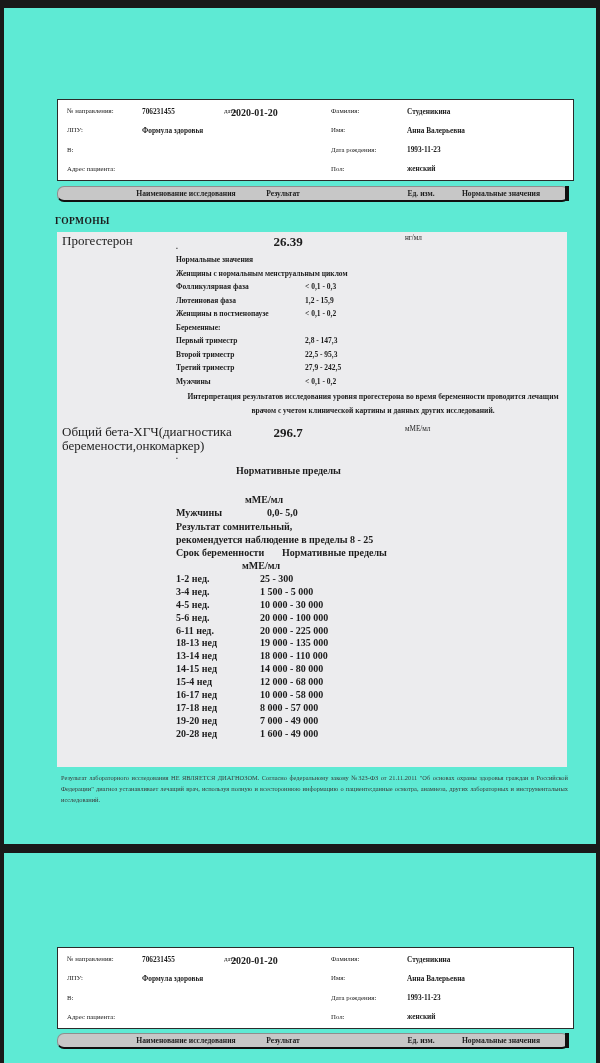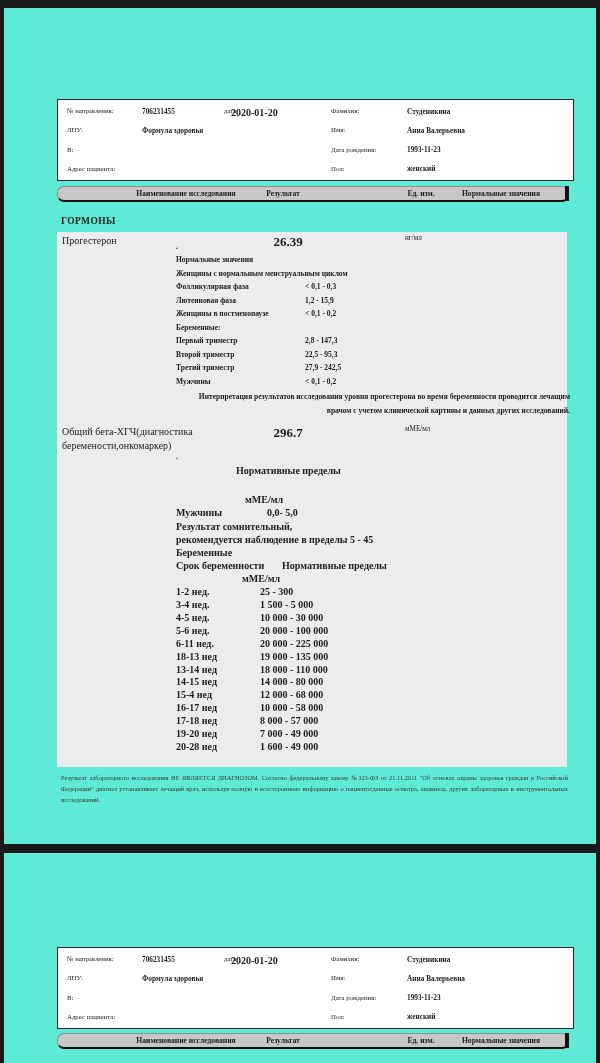--- a/index.html
+++ b/index.html
@@ -29,38 +29,38 @@
          border-bottom:2px solid #101010;border-radius:7px;}
   .page1 .thead{top:178px;}
   .page2 .thead{top:180px;}
   .thead::after{content:"";position:absolute;right:-1px;top:-1px;width:4px;height:15px;background:#101010;}
   .th{position:absolute;top:2px;transform:translateX(-50%);font-weight:bold;font-size:7.6px;white-space:nowrap;}
   .th-name{left:128px;}
   .th-result{left:225px;}
   .th-units{left:363px;}
   .th-normal{left:443px;}
 
-  .section-title{position:absolute;left:57px;top:208px;font-weight:bold;font-size:9.5px;letter-spacing:.4px;}
+  .section-title{position:absolute;left:51px;top:208px;font-weight:bold;font-size:9.5px;letter-spacing:.4px;}
 
   
   .results{position:absolute;left:53px;top:224px;width:510px;height:535px;background:#ececee;font-size:7.4px;}
   .res-row{position:absolute;left:0;width:100%;}
-  .res-name{position:absolute;left:5px;top:0;font-size:10px;line-height:14px;white-space:nowrap;}
+  .res-name{position:absolute;left:5px;top:0;font-size:13px;line-height:14px;white-space:nowrap;}
   .res-value{position:absolute;left:191px;top:0;width:80px;text-align:center;font-weight:bold;font-size:13px;}
   .res-units{position:absolute;left:348px;top:0;font-size:7.2px;}
   .row-prog{top:2px;}
   .row-hcg{top:193px;}
   .dot{position:absolute;left:119px;font-weight:bold;font-size:7.4px;line-height:7px;}
   .dot1{top:11px;}
   .dot2{top:221px;}
 
   .prog-comment{position:absolute;left:119px;top:23px;width:394px;font-weight:bold;font-size:7.5px;}
   .pc-row{position:relative;height:13.5px;white-space:nowrap;}
   .pc-value{position:absolute;left:129px;top:0;}
-  .pc-note{line-height:13.5px;text-align:right;}
+  .pc-note{line-height:13.5px;text-align:center;}
 
   .hcg-block{position:absolute;left:119px;top:233px;width:394px;font-weight:bold;font-size:10px;}
   .hcg-title{width:225px;text-align:center;height:13.2px;}
   .hcg-units{margin-left:69px;height:13.2px;margin-top:16px;}
   .hb-row{position:relative;height:13.2px;white-space:nowrap;}
   .hb-v1{position:absolute;left:91px;top:0;}
   .hb-v2{position:absolute;left:129px;top:0;}
   .hb-v3{position:absolute;left:174px;top:0;}
   .hb-v4{position:absolute;left:106px;top:0;}
   .weeks-units{margin-left:66px;height:12.9px;}
@@ -221,24 +221,21 @@
         <div class="hcg-units">мМЕ/мл</div>
         <div class="hb-row">
           <span>Мужчины</span>
           <span class="hb-v1">0,0- 5,0</span>
         </div>
         <div class="hb-row">
           <span>Результат сомнительный,</span>
         </div>
         <div class="hb-row">
           <span>рекомендуется наблюдение в пределы</span>
-          <span class="hb-v3">5 - 45</span>
-        </div>
-        <div class="hb-row">
-          <span>Беременные</span>
+          <span class="hb-v3">8 - 25</span>
         </div>
         <div class="hb-row">
           <span>Срок беременности</span>
           <span class="hb-v4">Нормативные пределы</span>
         </div>
         <div class="weeks-units">мМЕ/мл</div>
         <div>
 
             <div class="wk-row">
               <span>1-2 нед.</span>

